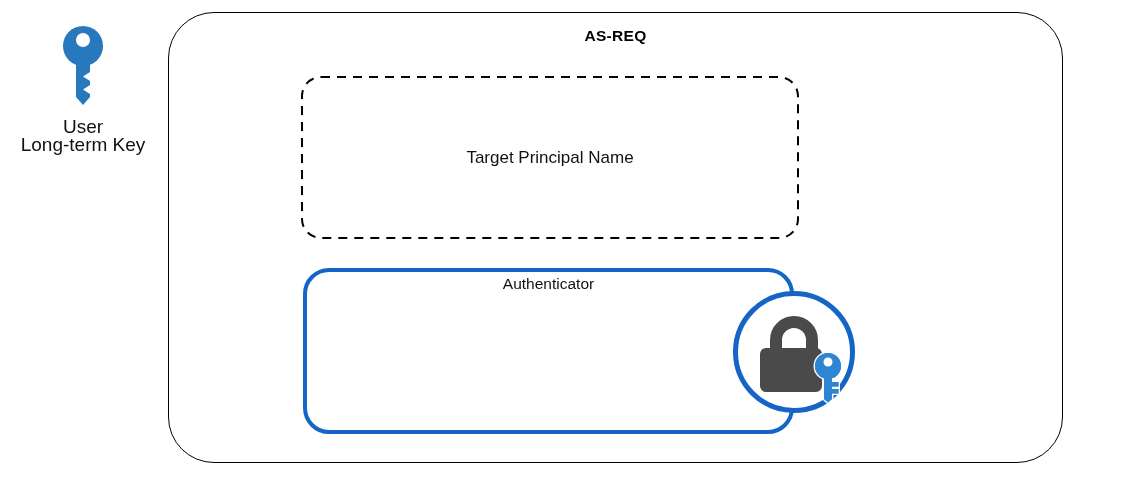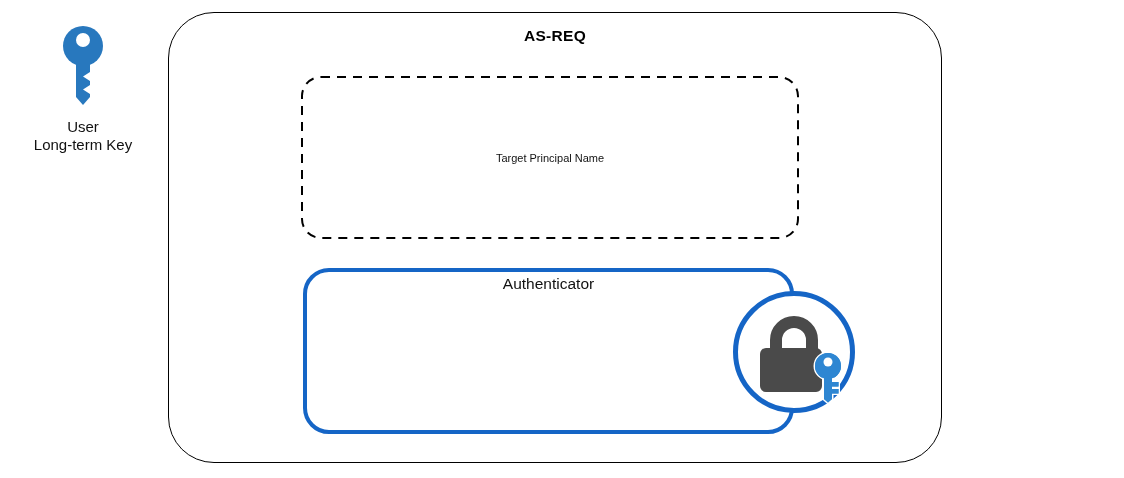--- a/index.html
+++ b/index.html
@@ -24,31 +24,31 @@
     top: 26px;
     width: 142px;
     text-align: center;
   }
   .user-key-group svg {
     display: block;
     margin: 0 auto;
   }
   .user-key-label {
     margin-top: 12px;
-    font-size: 15px;
+    font-size: 19px;
     line-height: 18px;
     color: #111;
   }
 
   
   .asreq-box {
     position: absolute;
     left: 168px;
     top: 12px;
-    width: 774px;
+    width: 895px;
     height: 451px;
     border: 1.6px solid var(--line-black, #000);
     border-radius: 46px;
     background: transparent;
   }
   .asreq-title {
     position: absolute;
     top: 14px;
     left: 0;
     width: 100%;
@@ -62,21 +62,21 @@
   
   .dashed-box {
     position: absolute;
     left: 132px;
     top: 63px;
     width: 498px;
     height: 163px;
     display: flex;
     align-items: center;
     justify-content: center;
-    font-size: 11px;
+    font-size: 17px;
     color: #111;
   }
   .dashed-box svg.border-svg {
     position: absolute;
     inset: 0;
     width: 100%;
     height: 100%;
   }
   .dashed-box .box-label { position: relative; }
 

